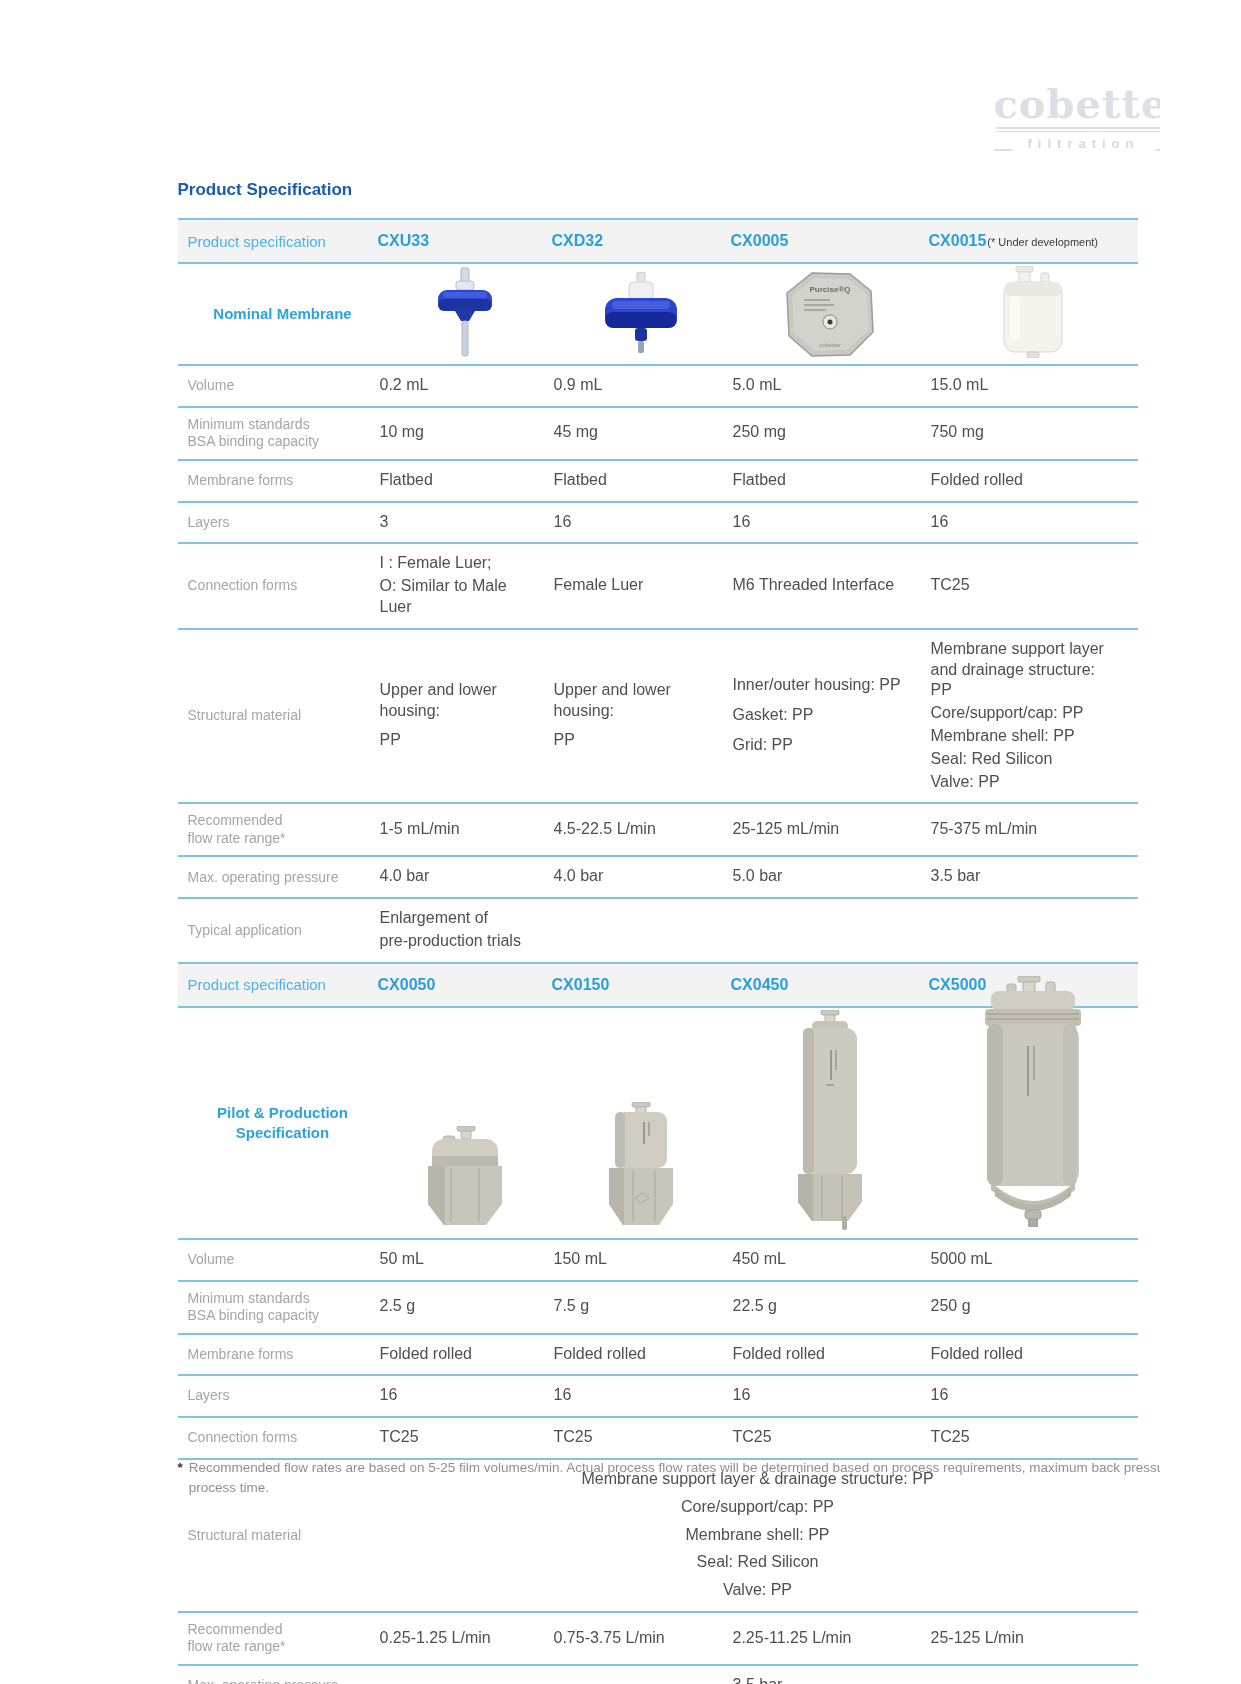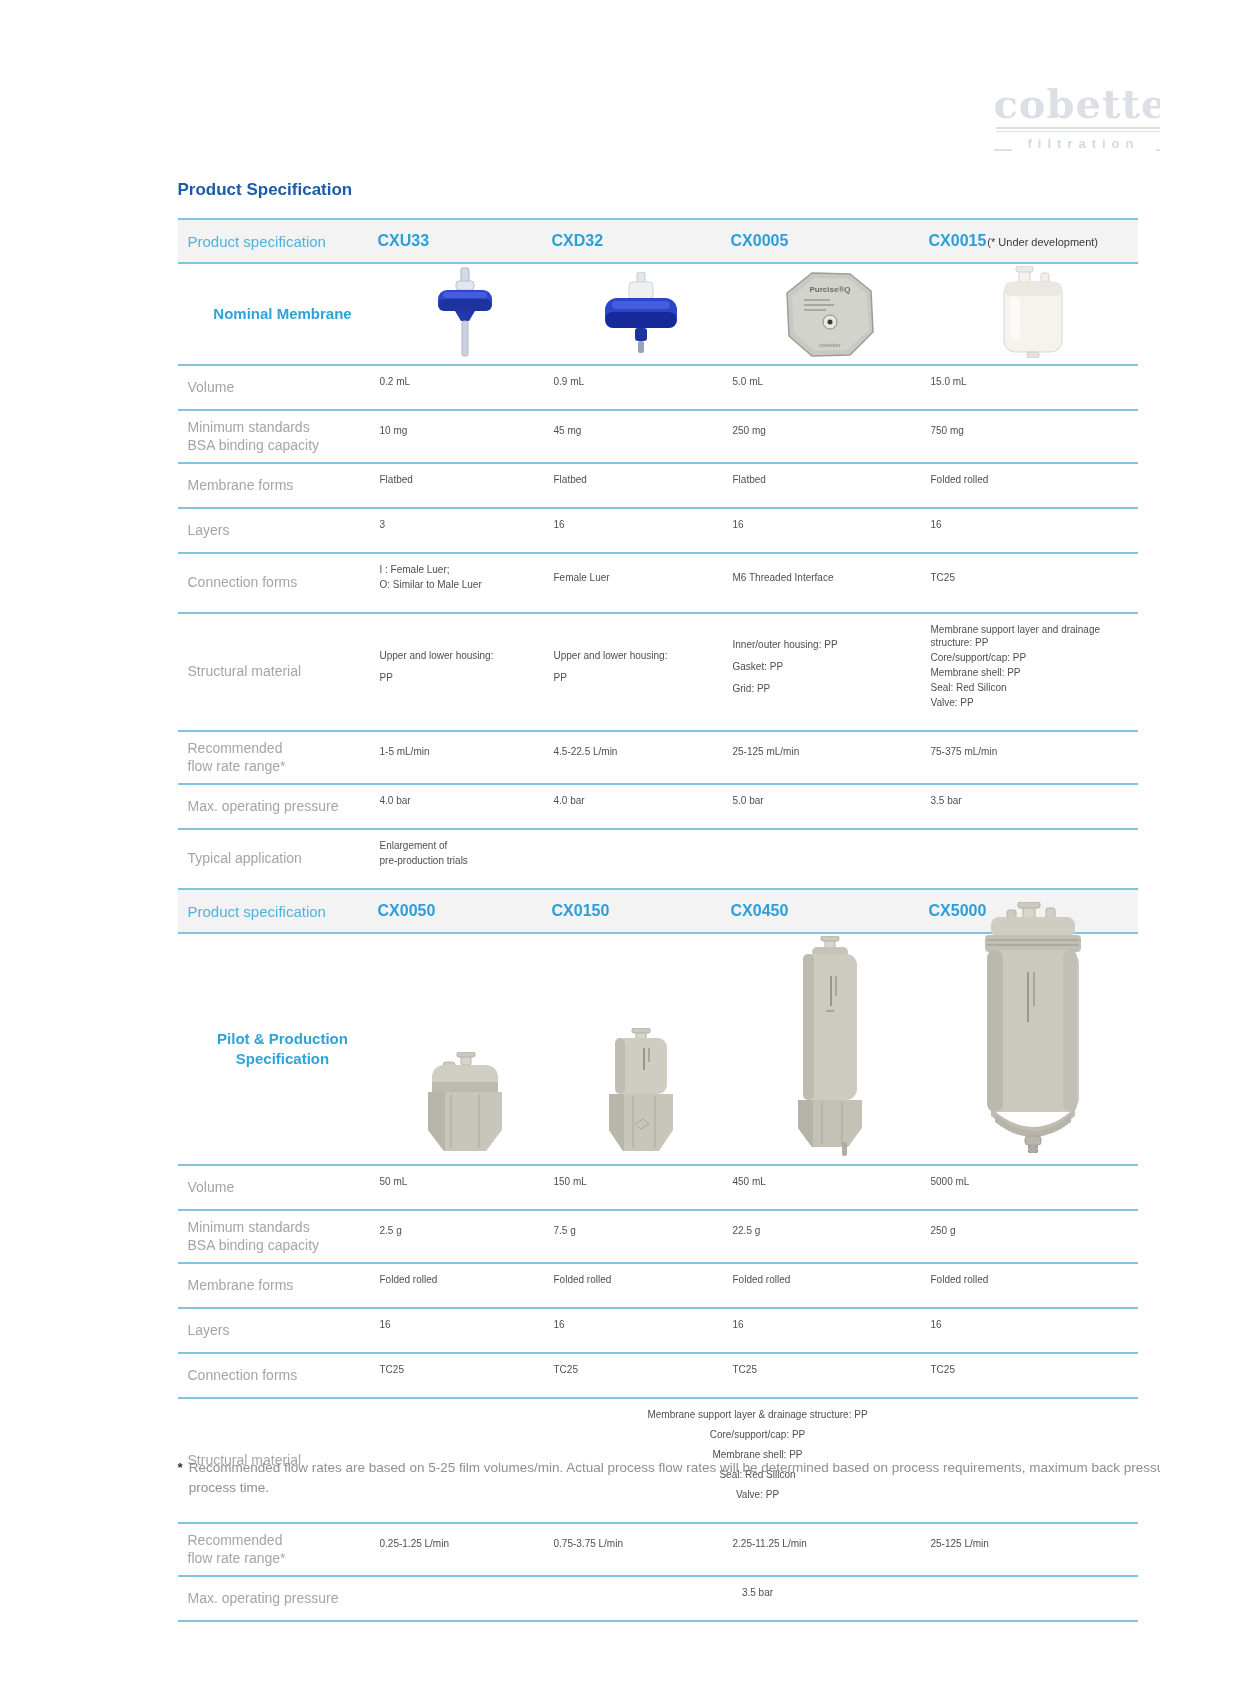--- a/index.html
+++ b/index.html
@@ -38,21 +38,21 @@
   .image-row { position:relative; }
   .image-row .img-label { display:flex; flex-direction:column; justify-content:center;
      padding-left:10px; color:#2ea3da; font-weight:bold; font-size:15px; line-height:1.35;align-items:center; }
   .img-cell { position:relative; }
   .product-img { position:absolute; bottom:6px; left:50%; transform:translateX(-50%); z-index:2; }
   .t1-imgrow { height:100px; }
   .t2-imgrow { height:230px; }
 
   .spec-row { border-top:2px solid #7fc4e1; align-items:center; }
   .spec-row .row-label { padding:8px 8px 8px 10px; color:#a5a5a5; font-size:14px; line-height:1.25; }
-  .spec-row .cell { padding:9px 24px 21px 2px; font-size:10px; color:#4f4f4f; line-height:1.3; }
+  .spec-row .cell { padding:9px 24px 10px 2px; font-size:16px; color:#4f4f4f; line-height:1.3; }
   .cell-line + .cell-line { margin-top:2px; }
   .cell.gapped .cell-line + .cell-line { margin-top:9px; }
   .cell.center { text-align:center; padding-right:2px; }
   .cell.spread .cell-line + .cell-line { margin-top:7px; }
 
   
   .footnote { position:absolute; left:96px; top:1458px; width:1060px; display:flex; font-size:13.5px; line-height:1.5; }
   .footnote .marker { color:#2f2f2f; font-weight:bold; margin-right:6px; }
   .footnote .note-text { color:#8f8f8f; }
 

